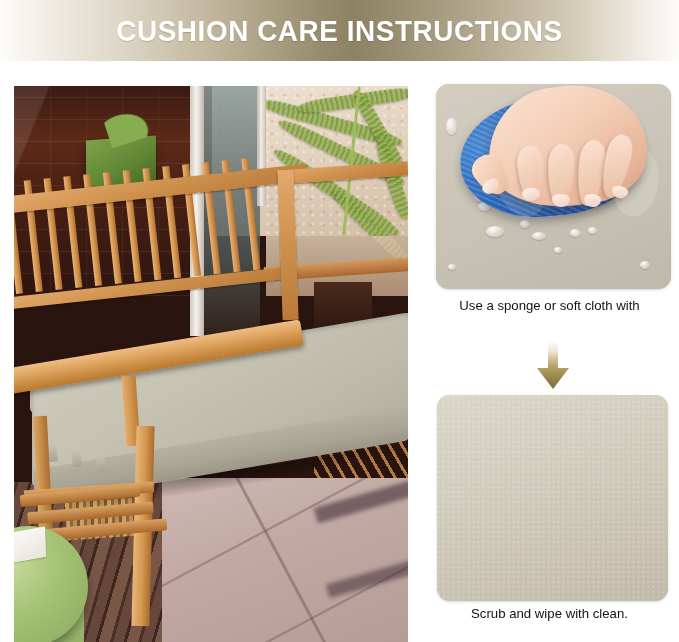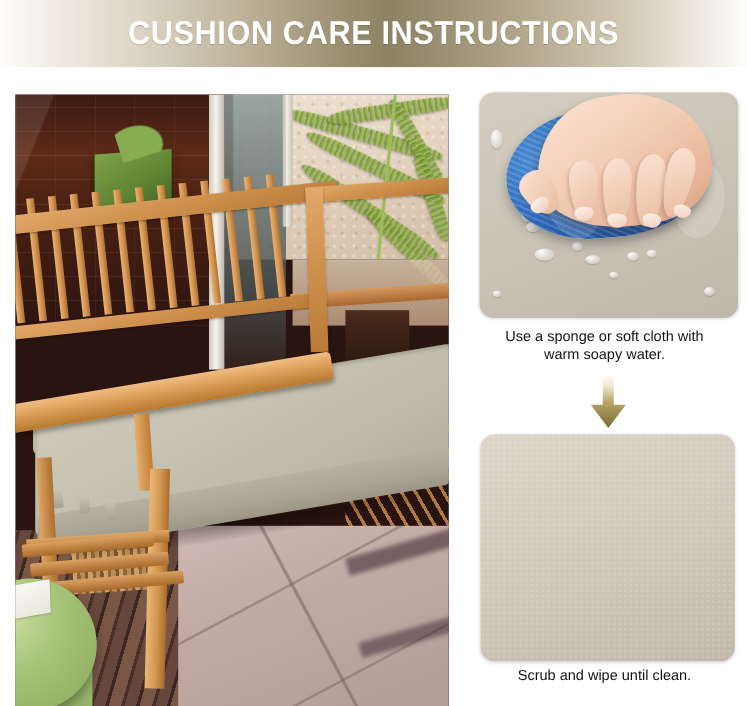--- a/index.html
+++ b/index.html
@@ -517,21 +517,20 @@
       <div class="finger" style="left:142px; top:56px; width:26px; height:66px; transform:rotate(7deg);"></div>
       <div class="nail" style="left:148px; top:110px; width:17px; height:13px; transform:rotate(7deg);"></div>
       <div class="finger" style="left:168px; top:50px; width:25px; height:64px; transform:rotate(13deg);"></div>
       <div class="nail" style="left:176px; top:102px; width:16px; height:12px; transform:rotate(13deg);"></div>
       <div class="finger" style="left:40px;  top:70px; width:30px; height:42px; transform:rotate(-34deg);"></div>
       <div class="nail" style="left:46px;  top:96px; width:18px; height:13px; transform:rotate(-34deg);"></div>
     </div>
 
     <div class="caption caption-top">
       <div>Use a sponge or soft cloth with</div>
-      <div>warm soapy water.</div>
     </div>
 
     <div class="arrow">
       <svg viewBox="0 0 34 50" width="34" height="50" aria-hidden="true">
         <defs>
           <linearGradient id="arrGrad" x1="0" y1="0" x2="0" y2="1">
             <stop offset="0%" stop-color="#ffffff"></stop>
             <stop offset="22%" stop-color="#efe8d6"></stop>
             <stop offset="52%" stop-color="#b9a566"></stop>
             <stop offset="100%" stop-color="#7a6a33"></stop>
@@ -539,16 +538,16 @@
         </defs>
         <path d="M12,0 H22 V28 H33 L17,49 L1,28 H12 Z" fill="url(#arrGrad)"></path>
       </svg>
     </div>
 
     <div class="panel-img panel-bot">
       <div class="surface-b"></div>
     </div>
 
     <div class="caption caption-bot">
-      <div>Scrub and wipe until clean.</div>
+      <div>Scrub and wipe with clean.</div>
     </div>
   </div>
 </div>
 
 </body></html>

